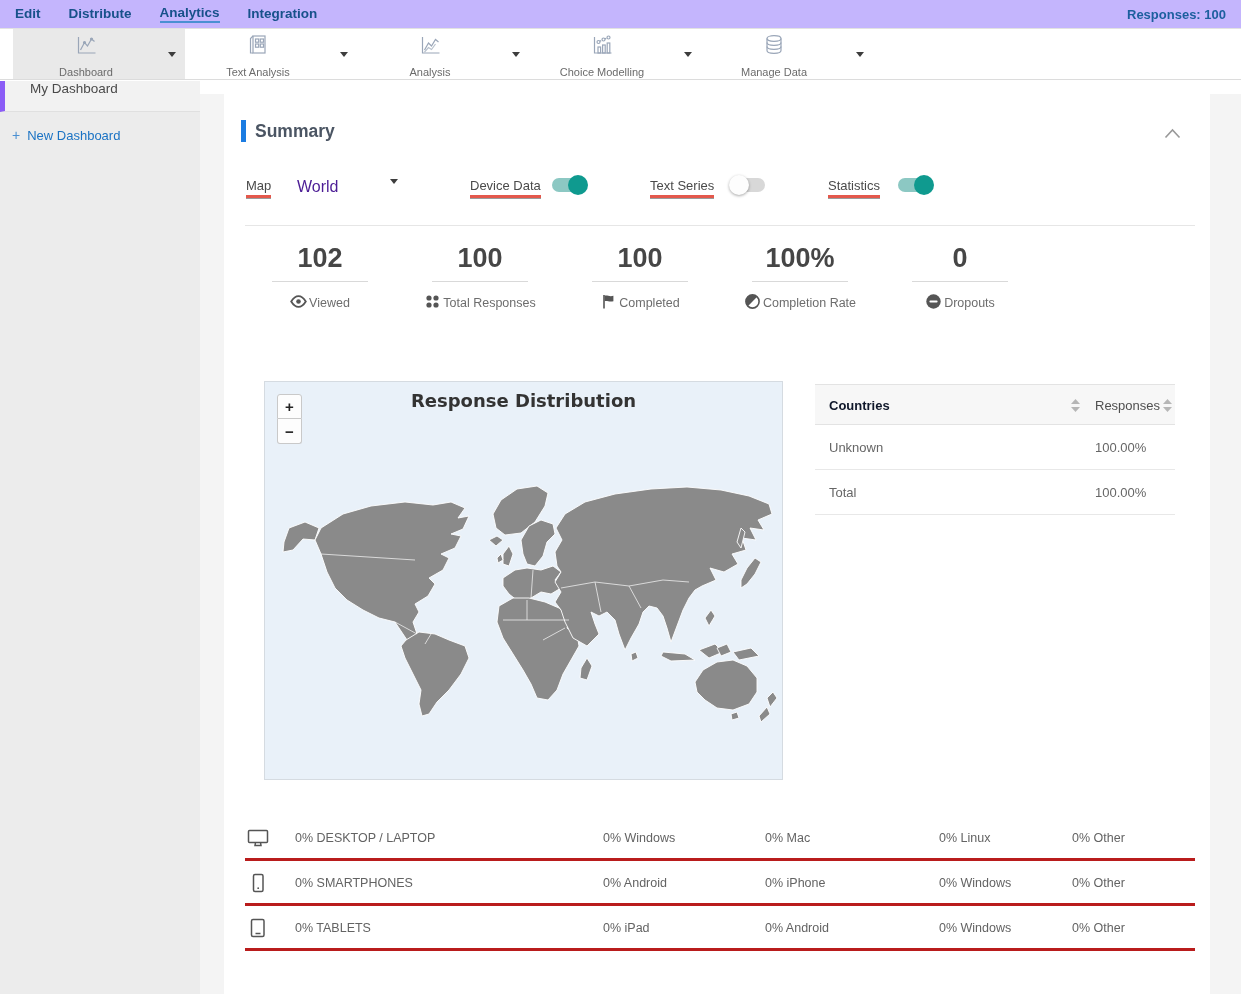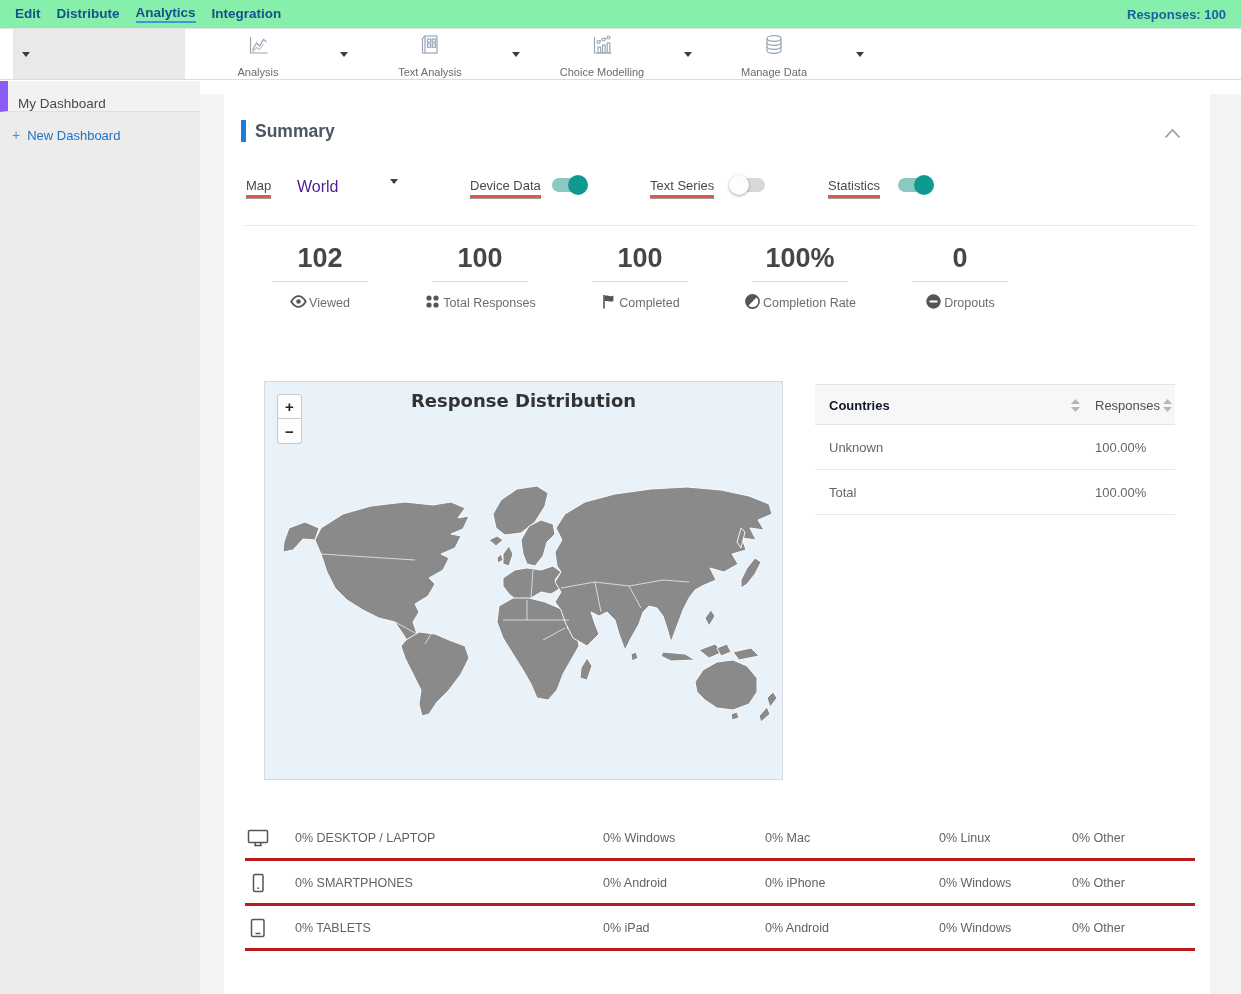--- a/index.html
+++ b/index.html
@@ -1,39 +1,39 @@
 <!DOCTYPE html>
 <html><head>
 <meta charset="utf-8">
 <style>
   * { margin:0; padding:0; box-sizing:border-box; }
   html,body { width:1241px; height:994px; }
   body { font-family:"Liberation Sans", sans-serif; background:#fff; position:relative; overflow:hidden; color:#555; }
 
   
-  .top-nav { position:absolute; left:0; top:0; width:1241px; height:29px; background:#86efac;
-             border-bottom:1px solid #e2e2e2; display:flex; align-items:center; padding-left:15px; gap:16px; }
+  .top-nav { position:absolute; left:0; top:0; width:1241px; height:29px; background:#c4b5fd;
+             border-bottom:1px solid #e2e2e2; display:flex; align-items:center; padding-left:15px; gap:28px; }
   .nav-item { font-size:13.5px; font-weight:700; color:#17518a; cursor:pointer; padding-bottom:1px; }
   .nav-item.active { border-bottom:2px solid #4a90d2; }
   .nav-responses { position:absolute; right:15px; top:7px; font-size:13px; font-weight:700; color:#1c5f9e; }
 
   
   .toolbar { position:absolute; left:0; top:29px; width:1241px; height:51px; background:#fff;
              border-bottom:1px solid #dcdcdc; display:flex; padding-left:13px; }
   .tb-group { width:172px; height:100%; display:flex; align-items:center; cursor:pointer; }
   .tb-group.active { background:#e9e9e9; }
   .tb-main { flex:1; display:flex; flex-direction:column; align-items:center; justify-content:center; gap:4px; padding-top:2px; }
   .tb-label { font-size:11px; color:#6b6b6b; }
   .tb-caret { width:26px; display:flex; justify-content:center; }
   .caret-down { width:0; height:0; border-left:4.5px solid transparent; border-right:4.5px solid transparent; border-top:5.5px solid #3d3d3d; }
 
   
   .sidebar { position:absolute; left:0; top:81px; width:200px; height:913px; background:#ececec; }
-  .sb-active { height:31px; background:#f2f2f2; border-left:8px solid #8b5cf6; border-bottom:1px solid #e0e0e0;
-               display:flex; align-items:flex-end; padding-left:10px; font-size:13.5px; color:#4a4a4a; cursor:pointer; }
+  .sb-active { height:31px; background:#f2f2f2; border-left:5px solid #8b5cf6; border-bottom:1px solid #e0e0e0;
+               display:flex; align-items:flex-start; padding-left:25px; font-size:13.5px; color:#4a4a4a; cursor:pointer; }
   .sb-new { margin:15px 0 0 12px; color:#1b73c4; font-size:13px; cursor:pointer; display:flex; align-items:center; gap:7px; }
   .sb-plus { font-size:14px; color:#4a90d2; }
 
   
   .main { position:absolute; left:200px; top:94px; width:1041px; height:913px; background:#f4f4f4; }
   .panel { position:absolute; left:24px; top:0; width:986px; height:902px; background:#fff; }
 
   .sum-bar { position:absolute; left:17px; top:26px; width:5px; height:22px; background:#1b7ce2; }
   .sum-title { position:absolute; left:31px; top:27px; font-size:17.5px; font-weight:600; color:#4b5563; }
   .collapse-btn { position:absolute; left:940px; top:31px; cursor:pointer; }
@@ -97,54 +97,65 @@
   <span class="nav-item">Edit</span>
   <span class="nav-item">Distribute</span>
   <span class="nav-item active">Analytics</span>
   <span class="nav-item">Integration</span>
   <span class="nav-responses">Responses: 100</span>
 </div>
 
 <div class="toolbar">
 
   <div class="tb-group active">
-    <span class="tb-caret">
-        <span class="caret-down"></span>
-      </span>
-  </div>
-
-  <div class="tb-group">
     <div class="tb-main">
       <span>
         <svg width="26" height="26" viewBox="0 0 26 26" fill="none" stroke="#9aa6b8" stroke-width="1.2">
           <path d="M5.5 5 V21 H22.5"></path>
-            <path d="M7.5 18 L11.5 11 L14.5 14 L18.5 7.5 L21.5 10"></path>
-          <path d="M7.5 20 L11.5 15.5 L14.5 17.5 L18.5 12" opacity="0.7"></path>
-        </svg>
-      </span>
-      <span class="tb-label">Analysis</span>
+            <path d="M7.5 18 L11.5 10.5 L14.5 14 L18.5 7 L21.5 9.5"></path>
+          <circle cx="11.5" cy="10.5" r="1" fill="#9aa6b8"></circle>
+            <circle cx="18.5" cy="7" r="1" fill="#9aa6b8"></circle>
+        </svg>
+      </span>
+      <span class="tb-label">Dashboard</span>
     </div>
     <span class="tb-caret">
         <span class="caret-down"></span>
       </span>
   </div>
 
   <div class="tb-group">
     <div class="tb-main">
       <span>
         <svg width="26" height="26" viewBox="0 0 26 26" fill="none" stroke="#9aa6b8" stroke-width="1.2">
           <rect x="8" y="4" width="12" height="17"></rect>
             <path d="M8 4 L5.5 6.5 V21 H8"></path>
           <rect x="10.5" y="7" width="3.2" height="3.2"></rect>
             <rect x="15.3" y="7" width="3.2" height="3.2"></rect>
           <rect x="10.5" y="12" width="3.2" height="3.2"></rect>
             <rect x="15.3" y="12" width="3.2" height="3.2"></rect>
         </svg>
       </span>
       <span class="tb-label">Text Analysis</span>
+    </div>
+    <span class="tb-caret">
+        <span class="caret-down"></span>
+      </span>
+  </div>
+
+  <div class="tb-group">
+    <div class="tb-main">
+      <span>
+        <svg width="26" height="26" viewBox="0 0 26 26" fill="none" stroke="#9aa6b8" stroke-width="1.2">
+          <path d="M5.5 5 V21 H22.5"></path>
+            <path d="M7.5 18 L11.5 11 L14.5 14 L18.5 7.5 L21.5 10"></path>
+          <path d="M7.5 20 L11.5 15.5 L14.5 17.5 L18.5 12" opacity="0.7"></path>
+        </svg>
+      </span>
+      <span class="tb-label">Analysis</span>
     </div>
     <span class="tb-caret">
         <span class="caret-down"></span>
       </span>
   </div>
 
   <div class="tb-group">
     <div class="tb-main">
       <span>
         <svg width="26" height="26" viewBox="0 0 26 26" fill="none" stroke="#9aa6b8" stroke-width="1.2">

